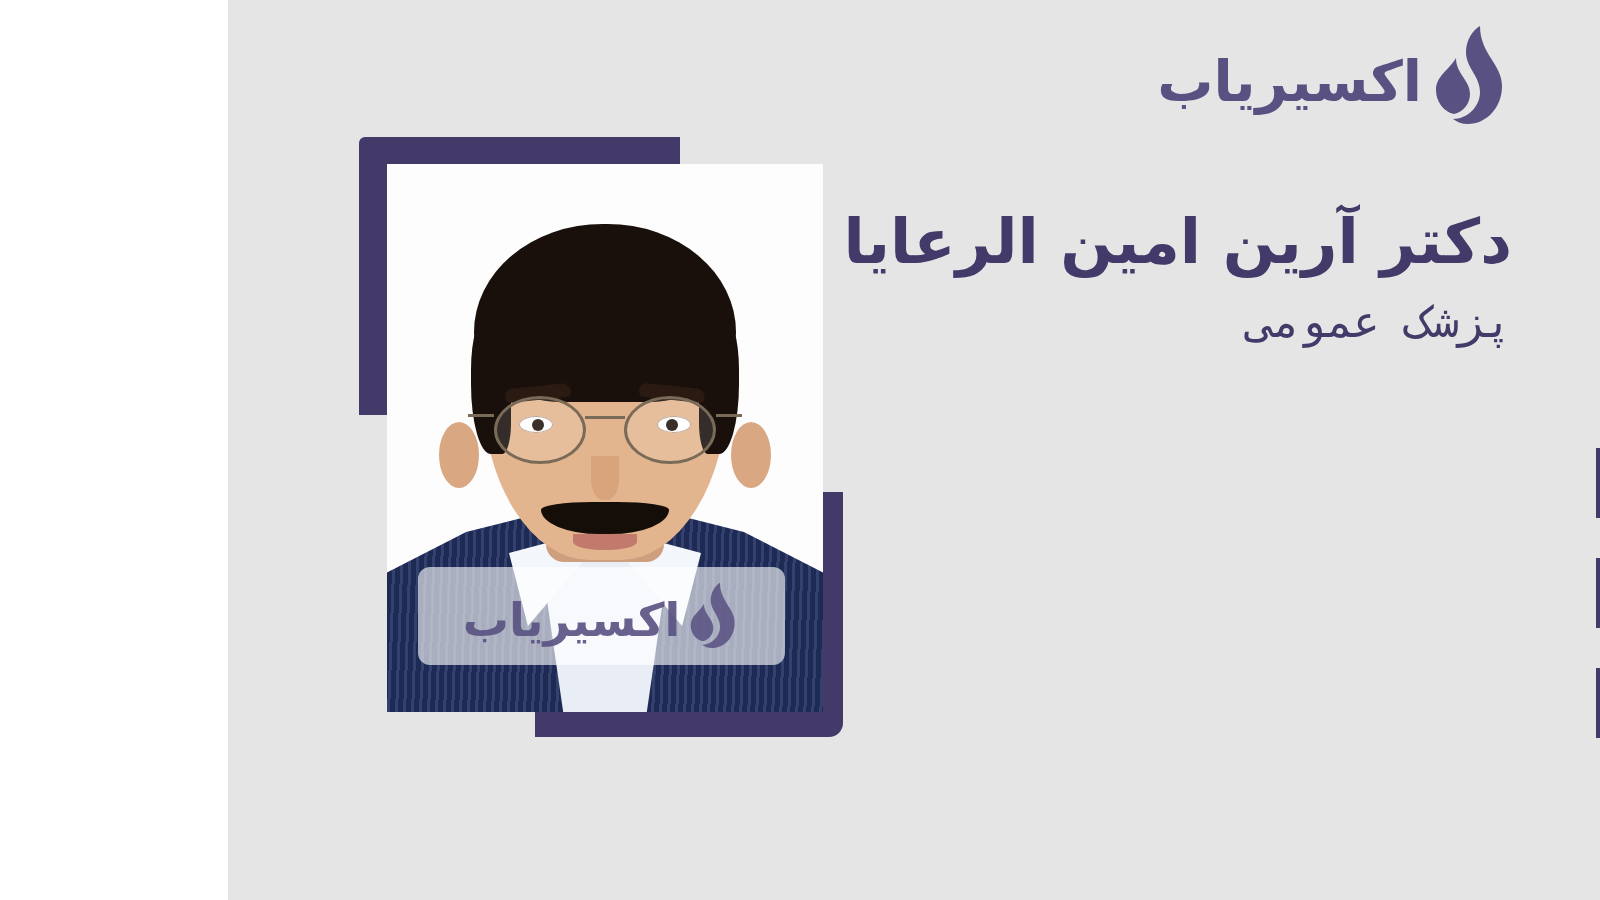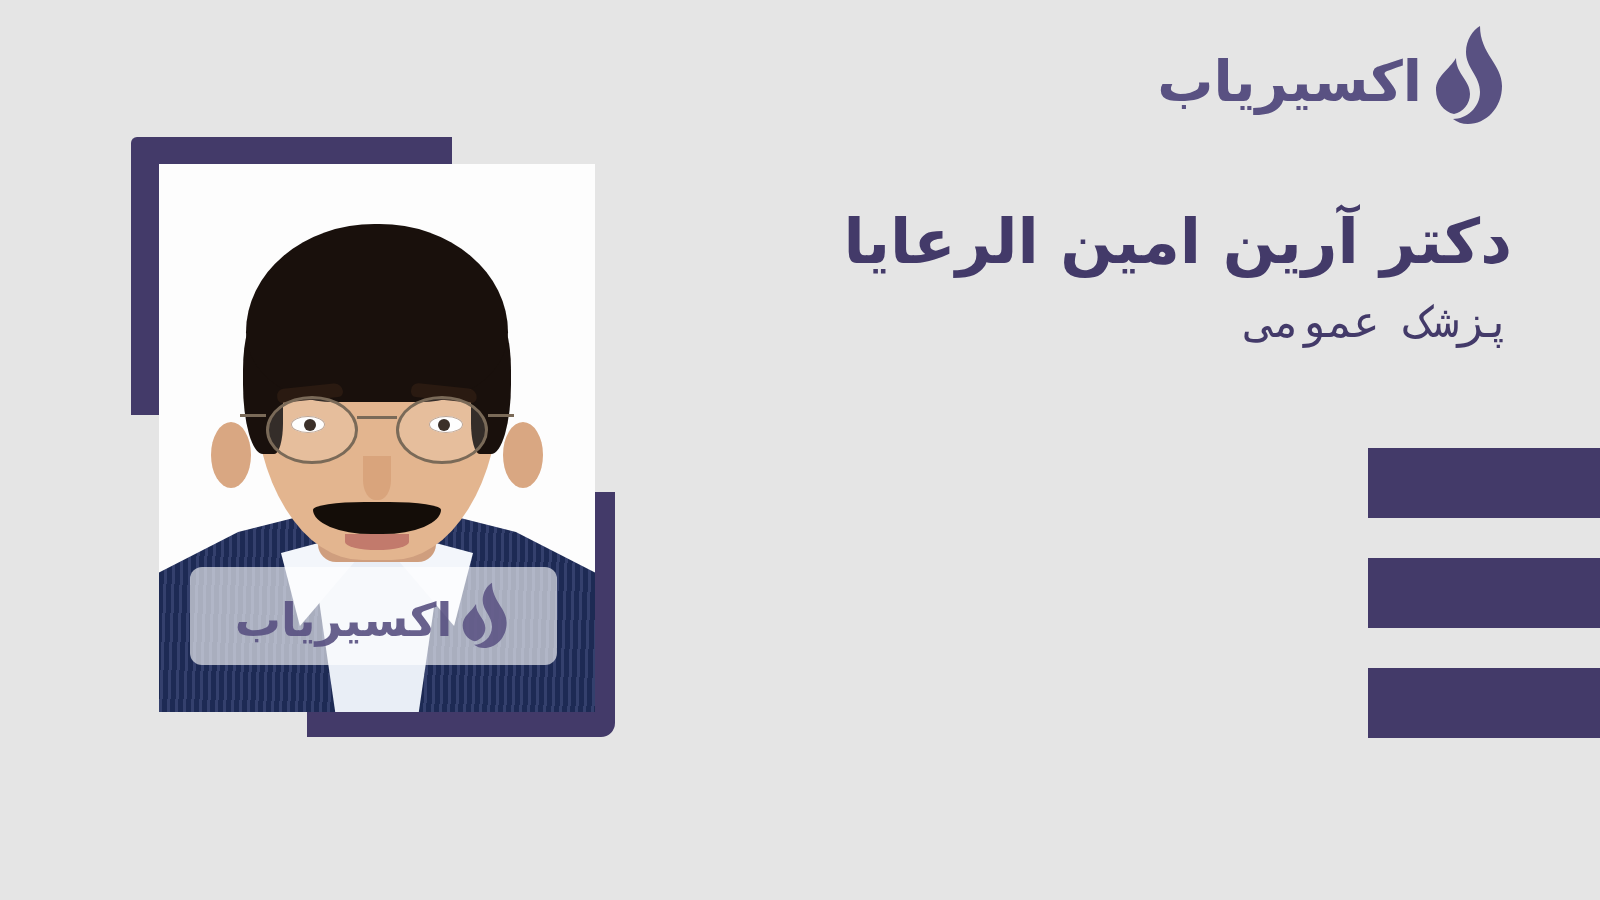--- a/index.html
+++ b/index.html
@@ -6,21 +6,21 @@
   html, body {
     margin: 0;
     padding: 0;
   }
   body {
     font-family: "DejaVu Sans", sans-serif;
   }
 
   #stage {
     position: relative;
-    width: 1600px;
+    width: 1372px;
     height: 900px;
     overflow: hidden;
     background: #e5e5e5;
   }
 
   
   .brand {
     position: absolute;
     top: 24px;
     right: 90px;

